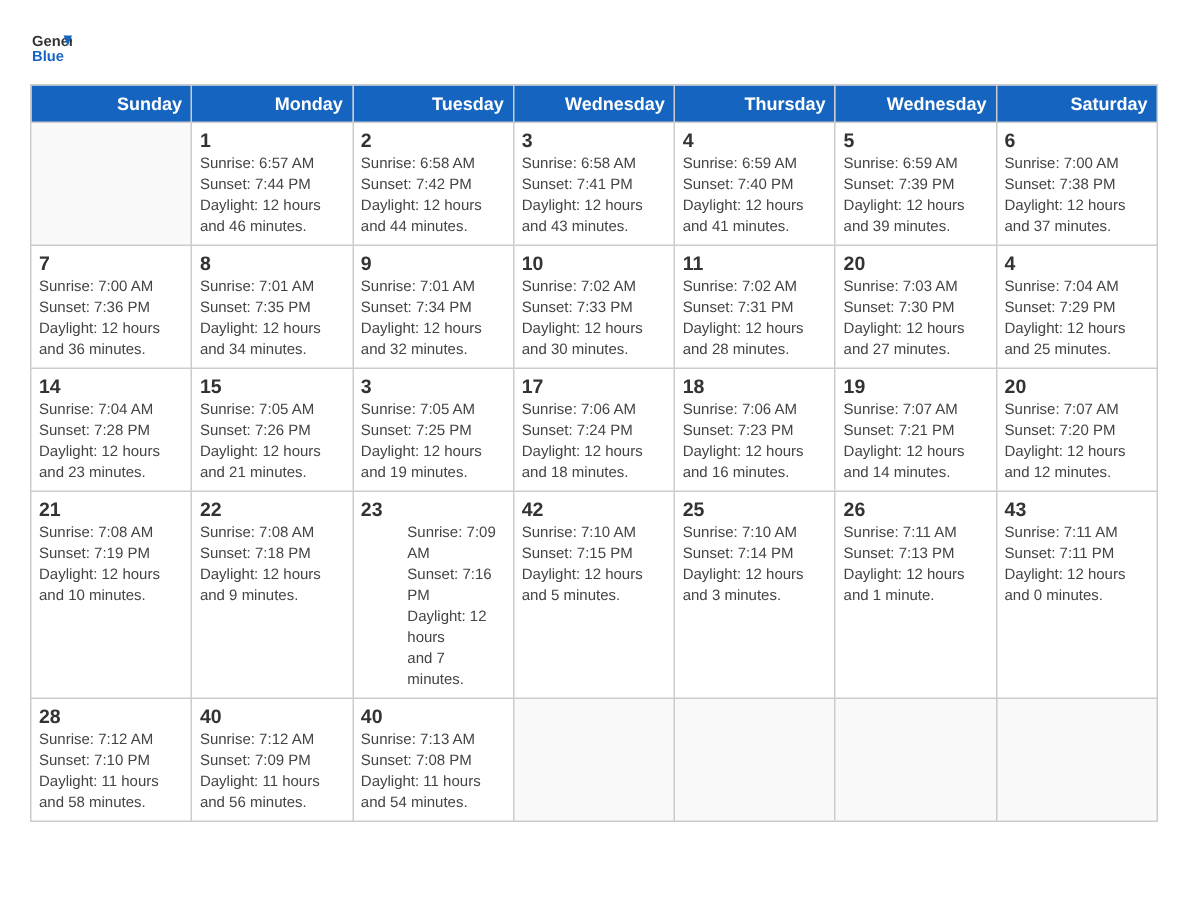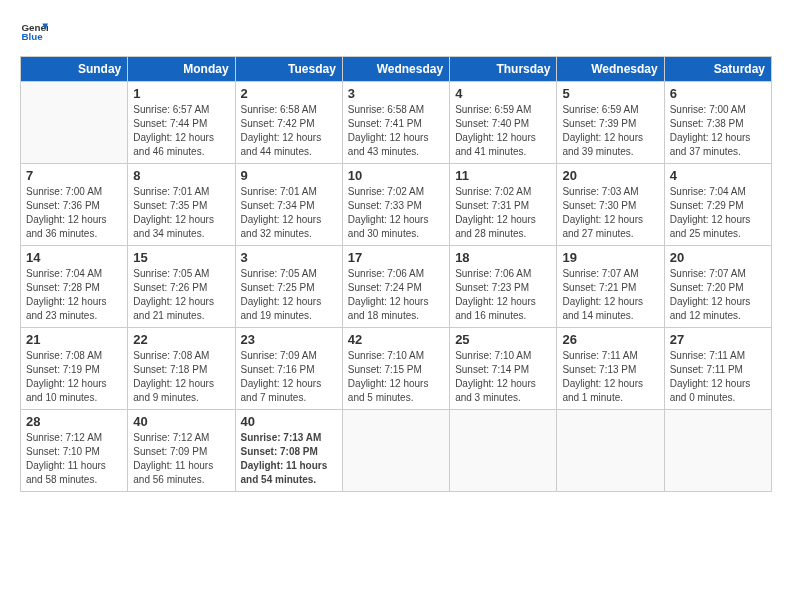--- a/index.html
+++ b/index.html
@@ -267,21 +267,21 @@
           </td>
           <td>
             <span class="day-num">22</span>
             <div class="cell-info" style="white-space: pre-line;">Sunrise: 7:08 AM
 Sunset: 7:18 PM
 Daylight: 12 hours
 and 9 minutes.</div>
           </td>
           <td>
             <span class="day-num">23</span>
-            <div class="cell-info" style="white-space: pre-line;">Sunrise: 7:09 AM
+            <div class="cell-info" style="white-space: pre-line; margin-left: 31px;">Sunrise: 7:09 AM
 Sunset: 7:16 PM
 Daylight: 12 hours
 and 7 minutes.</div>
           </td>
           <td>
             <span class="day-num">42</span>
             <div class="cell-info" style="white-space: pre-line;">Sunrise: 7:10 AM
 Sunset: 7:15 PM
 Daylight: 12 hours
 and 5 minutes.</div>
@@ -294,21 +294,21 @@
 and 3 minutes.</div>
           </td>
           <td>
             <span class="day-num">26</span>
             <div class="cell-info" style="white-space: pre-line;">Sunrise: 7:11 AM
 Sunset: 7:13 PM
 Daylight: 12 hours
 and 1 minute.</div>
           </td>
           <td>
-            <span class="day-num">27</span>
+            <span class="day-num">43</span>
             <div class="cell-info" style="white-space: pre-line;">Sunrise: 7:11 AM
 Sunset: 7:11 PM
 Daylight: 12 hours
 and 0 minutes.</div>
           </td>
         </tr>
         <tr>
           <td>
             <span class="day-num">28</span>
             <div class="cell-info" style="white-space: pre-line;">Sunrise: 7:12 AM
@@ -318,21 +318,21 @@
           </td>
           <td>
             <span class="day-num">40</span>
             <div class="cell-info" style="white-space: pre-line;">Sunrise: 7:12 AM
 Sunset: 7:09 PM
 Daylight: 11 hours
 and 56 minutes.</div>
           </td>
           <td>
             <span class="day-num">40</span>
-            <div class="cell-info" style="white-space: pre-line; font-weight: bold;">Sunrise: 7:13 AM
+            <div class="cell-info" style="white-space: pre-line;">Sunrise: 7:13 AM
 Sunset: 7:08 PM
 Daylight: 11 hours
 and 54 minutes.</div>
           </td>
           <td class="empty-cell"></td>
           <td class="empty-cell"></td>
           <td class="empty-cell"></td>
           <td class="empty-cell"></td>
         </tr>
       </tbody>

